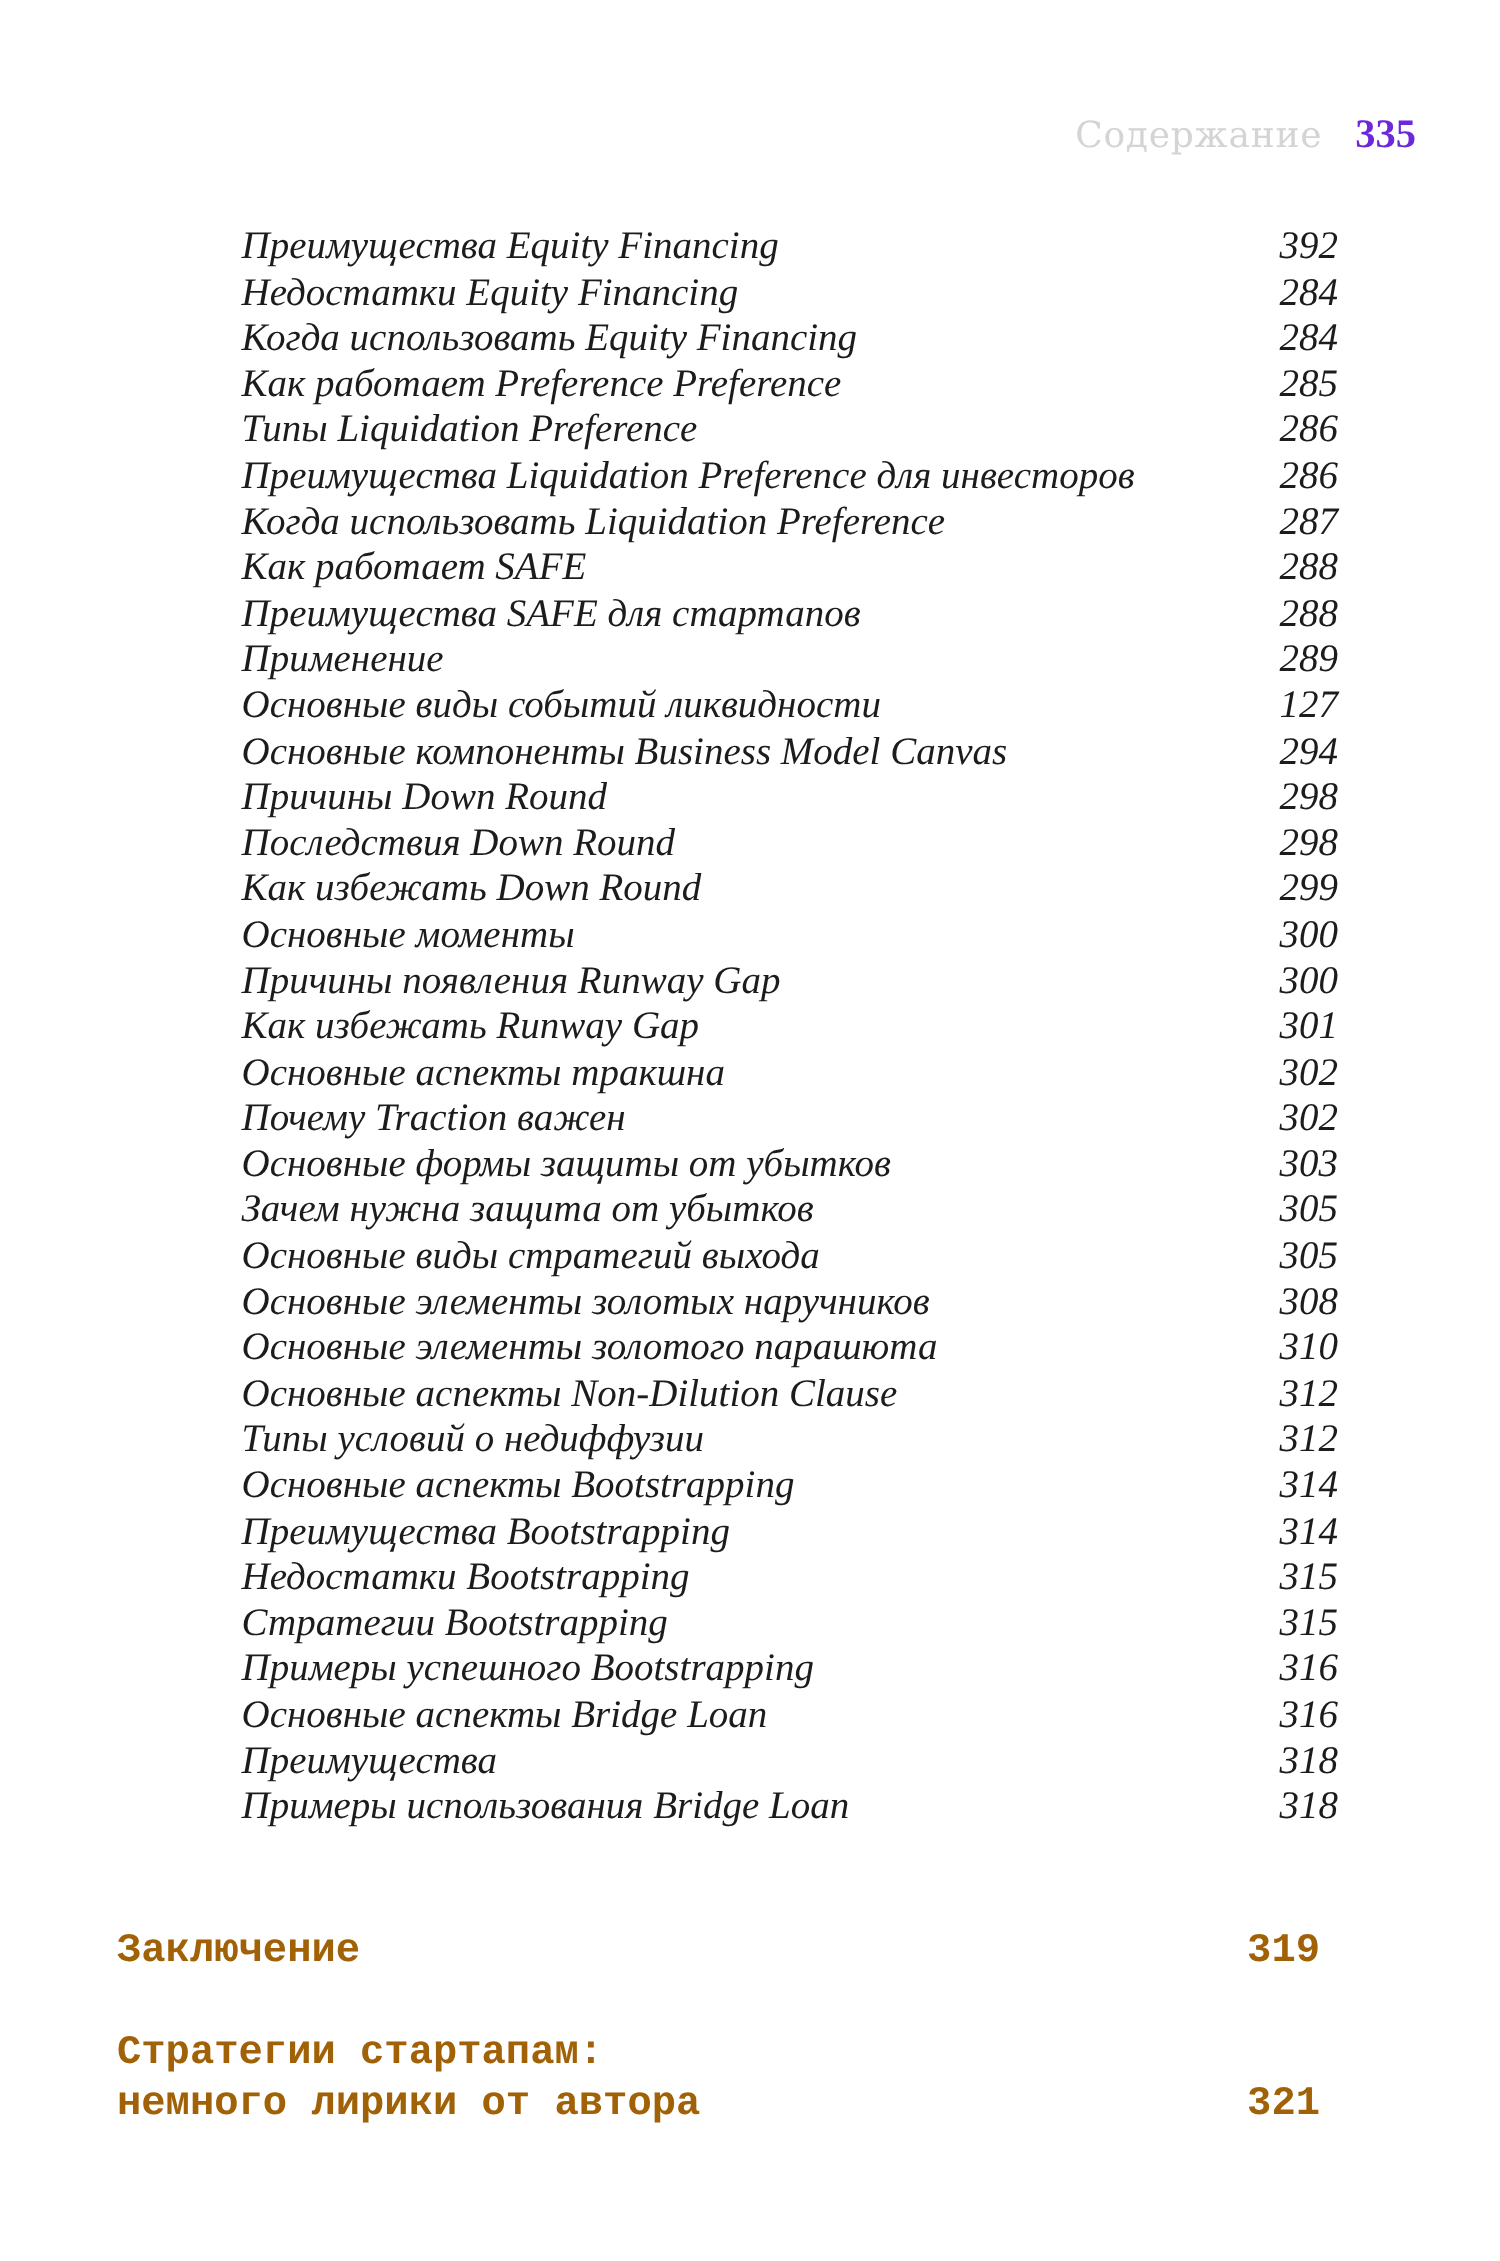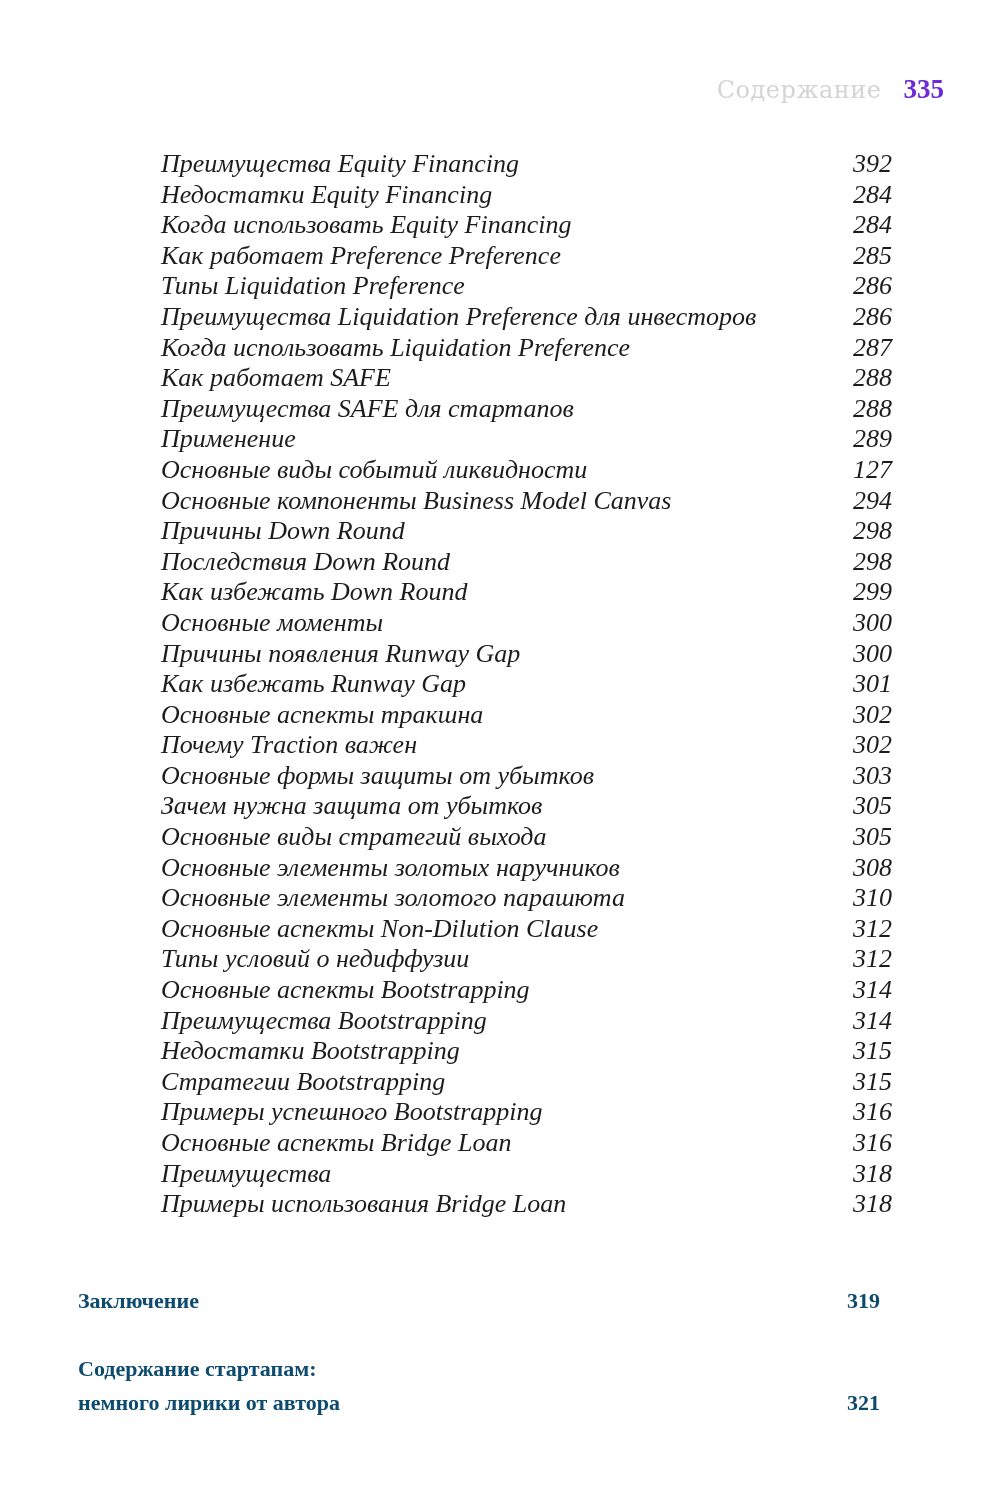--- a/index.html
+++ b/index.html
@@ -5,21 +5,21 @@
   html, body { margin: 0; padding: 0; background: #ffffff; }
   body { width: 1000px; height: 1507px; position: relative; overflow: hidden; color: #1a1a1a; }
   .header { position: absolute; top: 74px; right: 56px; display: flex; align-items: center; gap: 22px; }
   .header-title { font-family: "DejaVu Serif", serif; font-size: 24px; color: #d4d4d4; letter-spacing: 0.5px; }
   .header-page { font-family: "Liberation Serif", serif; font-weight: bold; font-size: 27px; color: #6d28d9; }
   .toc { position: absolute; top: 149px; left: 149px; width: 731px; margin-left: 12px; }
   .row { display: flex; justify-content: space-between; align-items: baseline; height: 30.6px; }
   .row .t, .row .p { font-family: "Liberation Serif", serif; font-style: italic; font-size: 26px; color: #1c1c1c; white-space: nowrap; }
   .row .p { width: 48px; text-align: right; }
   .chap { position: absolute; left: 78px; width: 802px; display: flex; justify-content: space-between; align-items: flex-end; }
-  .chap .t, .chap .p { font-family: Liberation Serif, serif; font-weight: bold; font-size: 22px; color: #0c4a6e; line-height: 34px; }
+  .chap .t, .chap .p { font-family: Liberation Mono, monospace; font-weight: bold; font-size: 27px; color: #a16207; line-height: 34px; }
   .chap .t div { white-space: nowrap; }
 </style>
 </head>
 <body>
 
 <div class="header">
   <span class="header-title">Содержание</span>
   <span class="header-page">335</span>
 </div>
 
@@ -168,17 +168,17 @@
 
 <div class="chap" style="top:1284px;">
   <div class="t">
     <div>Заключение</div>
   </div>
   <div class="p">319</div>
 </div>
 
 <div class="chap" style="top:1352px;">
   <div class="t">
-    <div>Содержание стартапам:</div>
+    <div>Стратегии стартапам:</div>
     <div>немного лирики от автора</div>
   </div>
   <div class="p">321</div>
 </div>
 
 </body></html>

